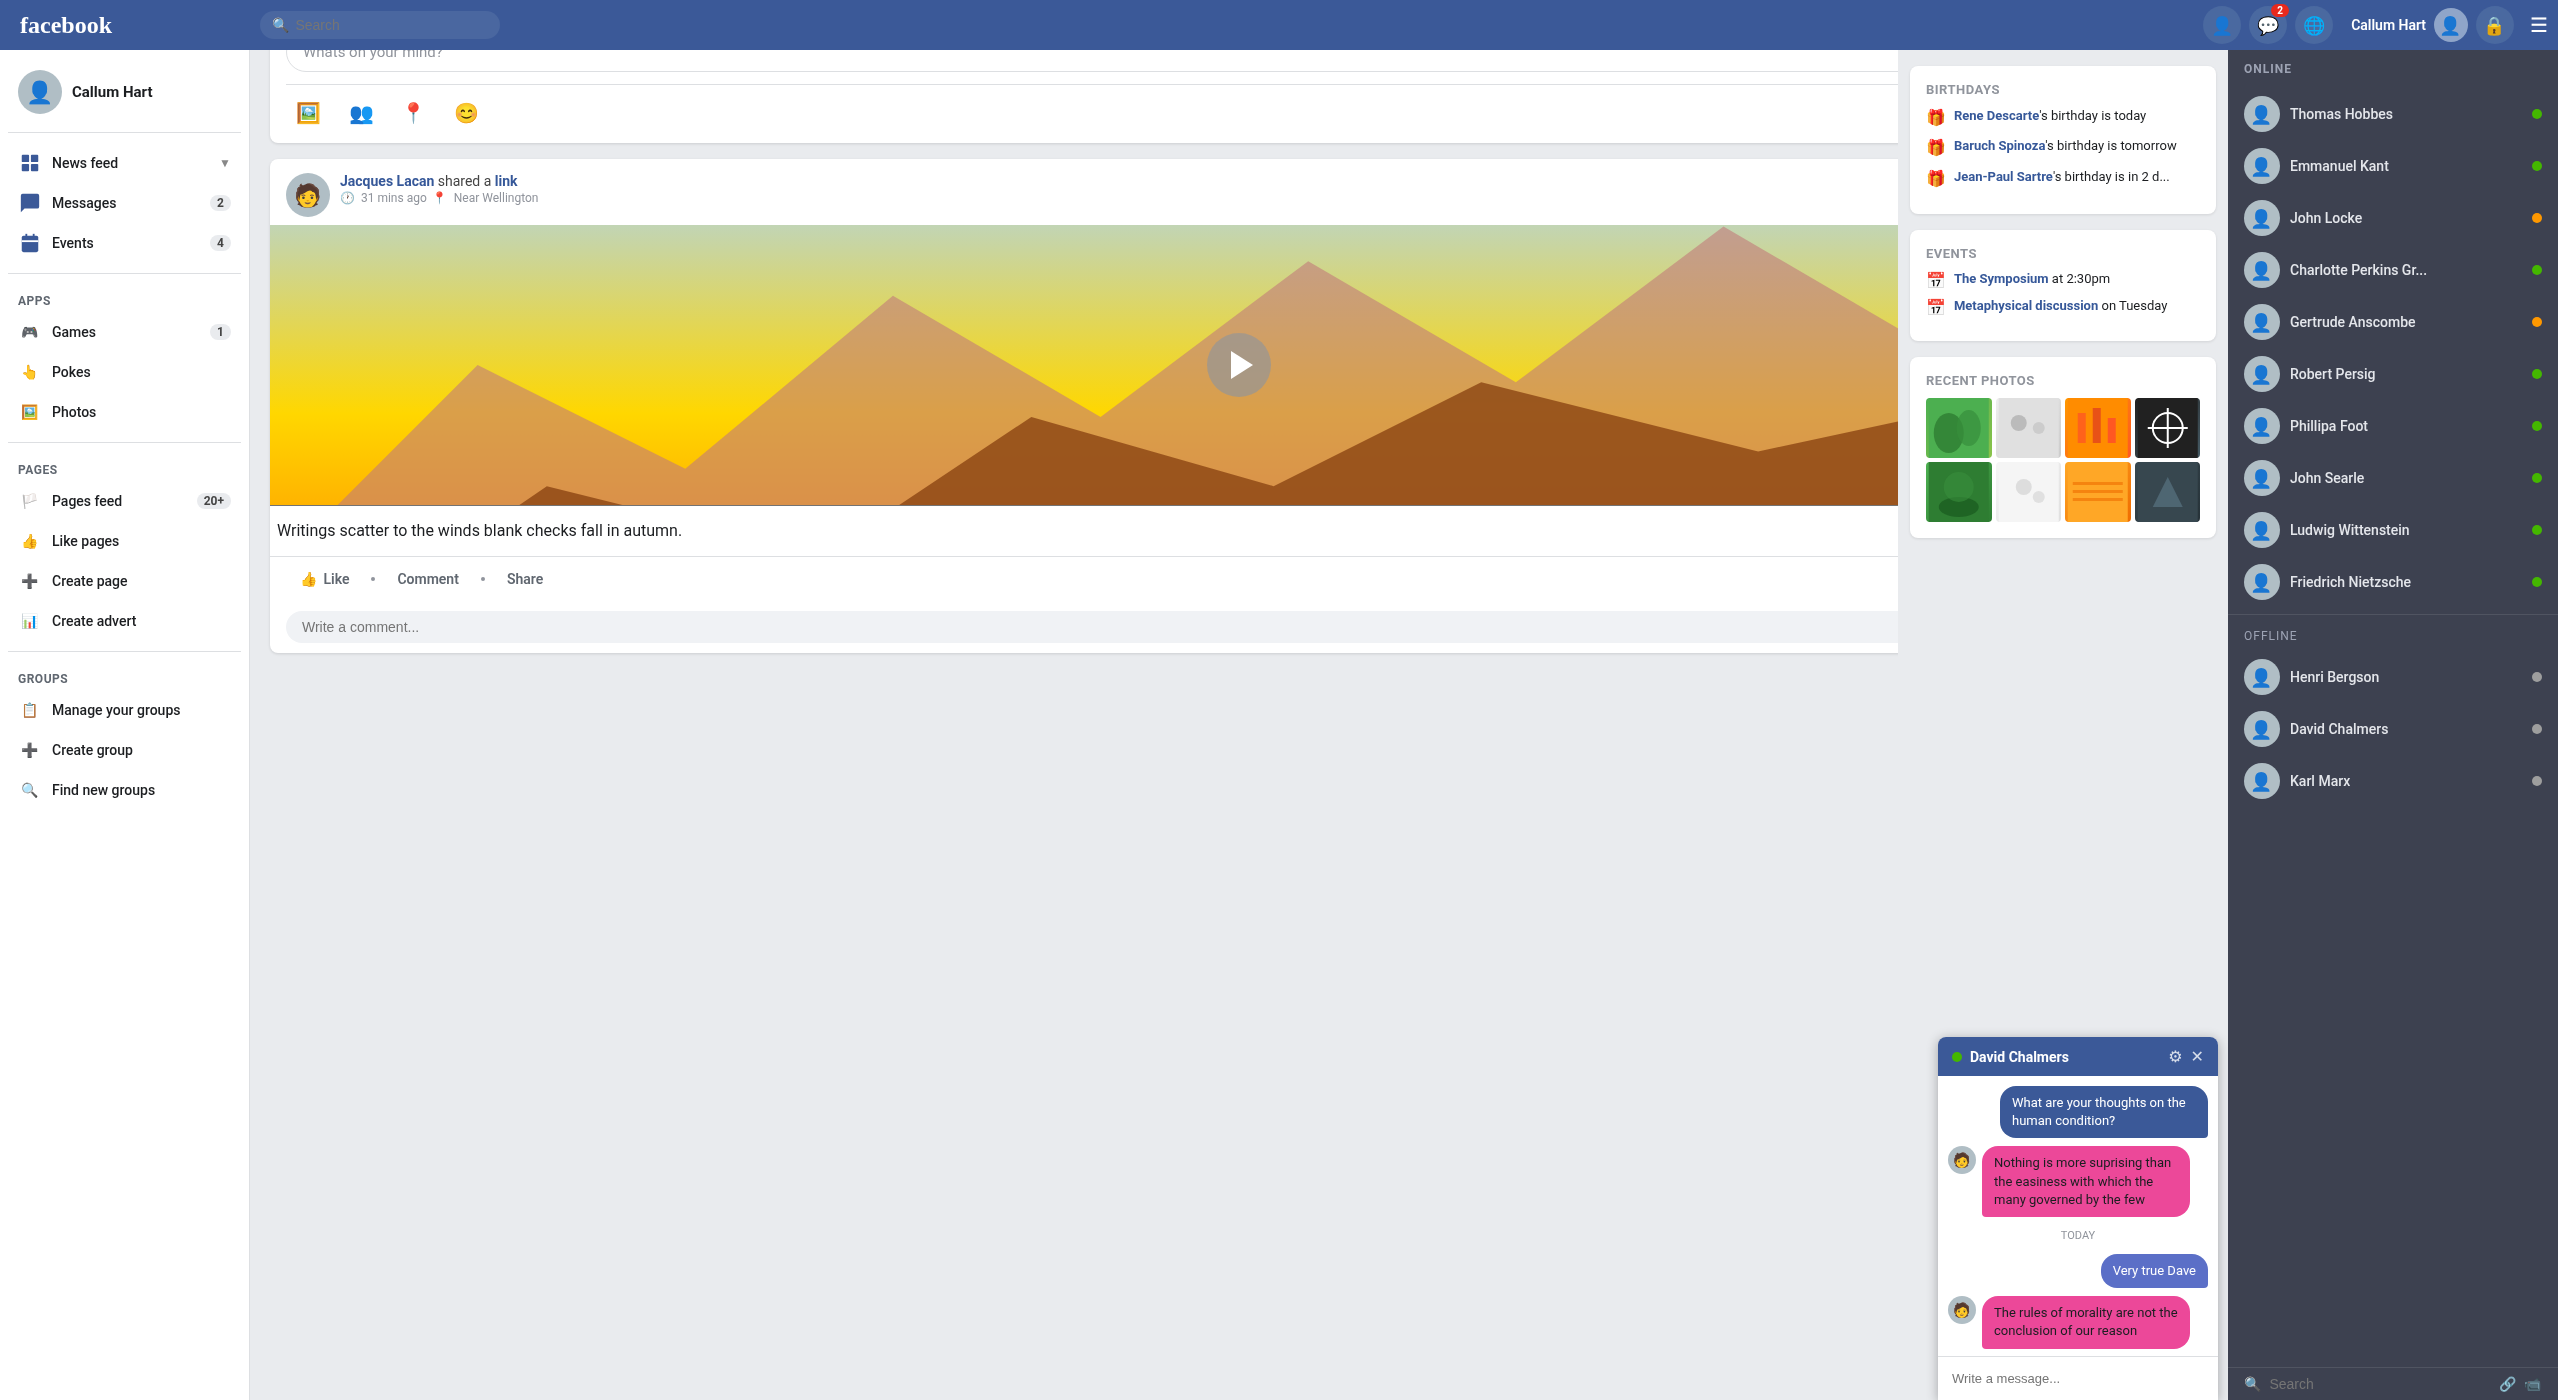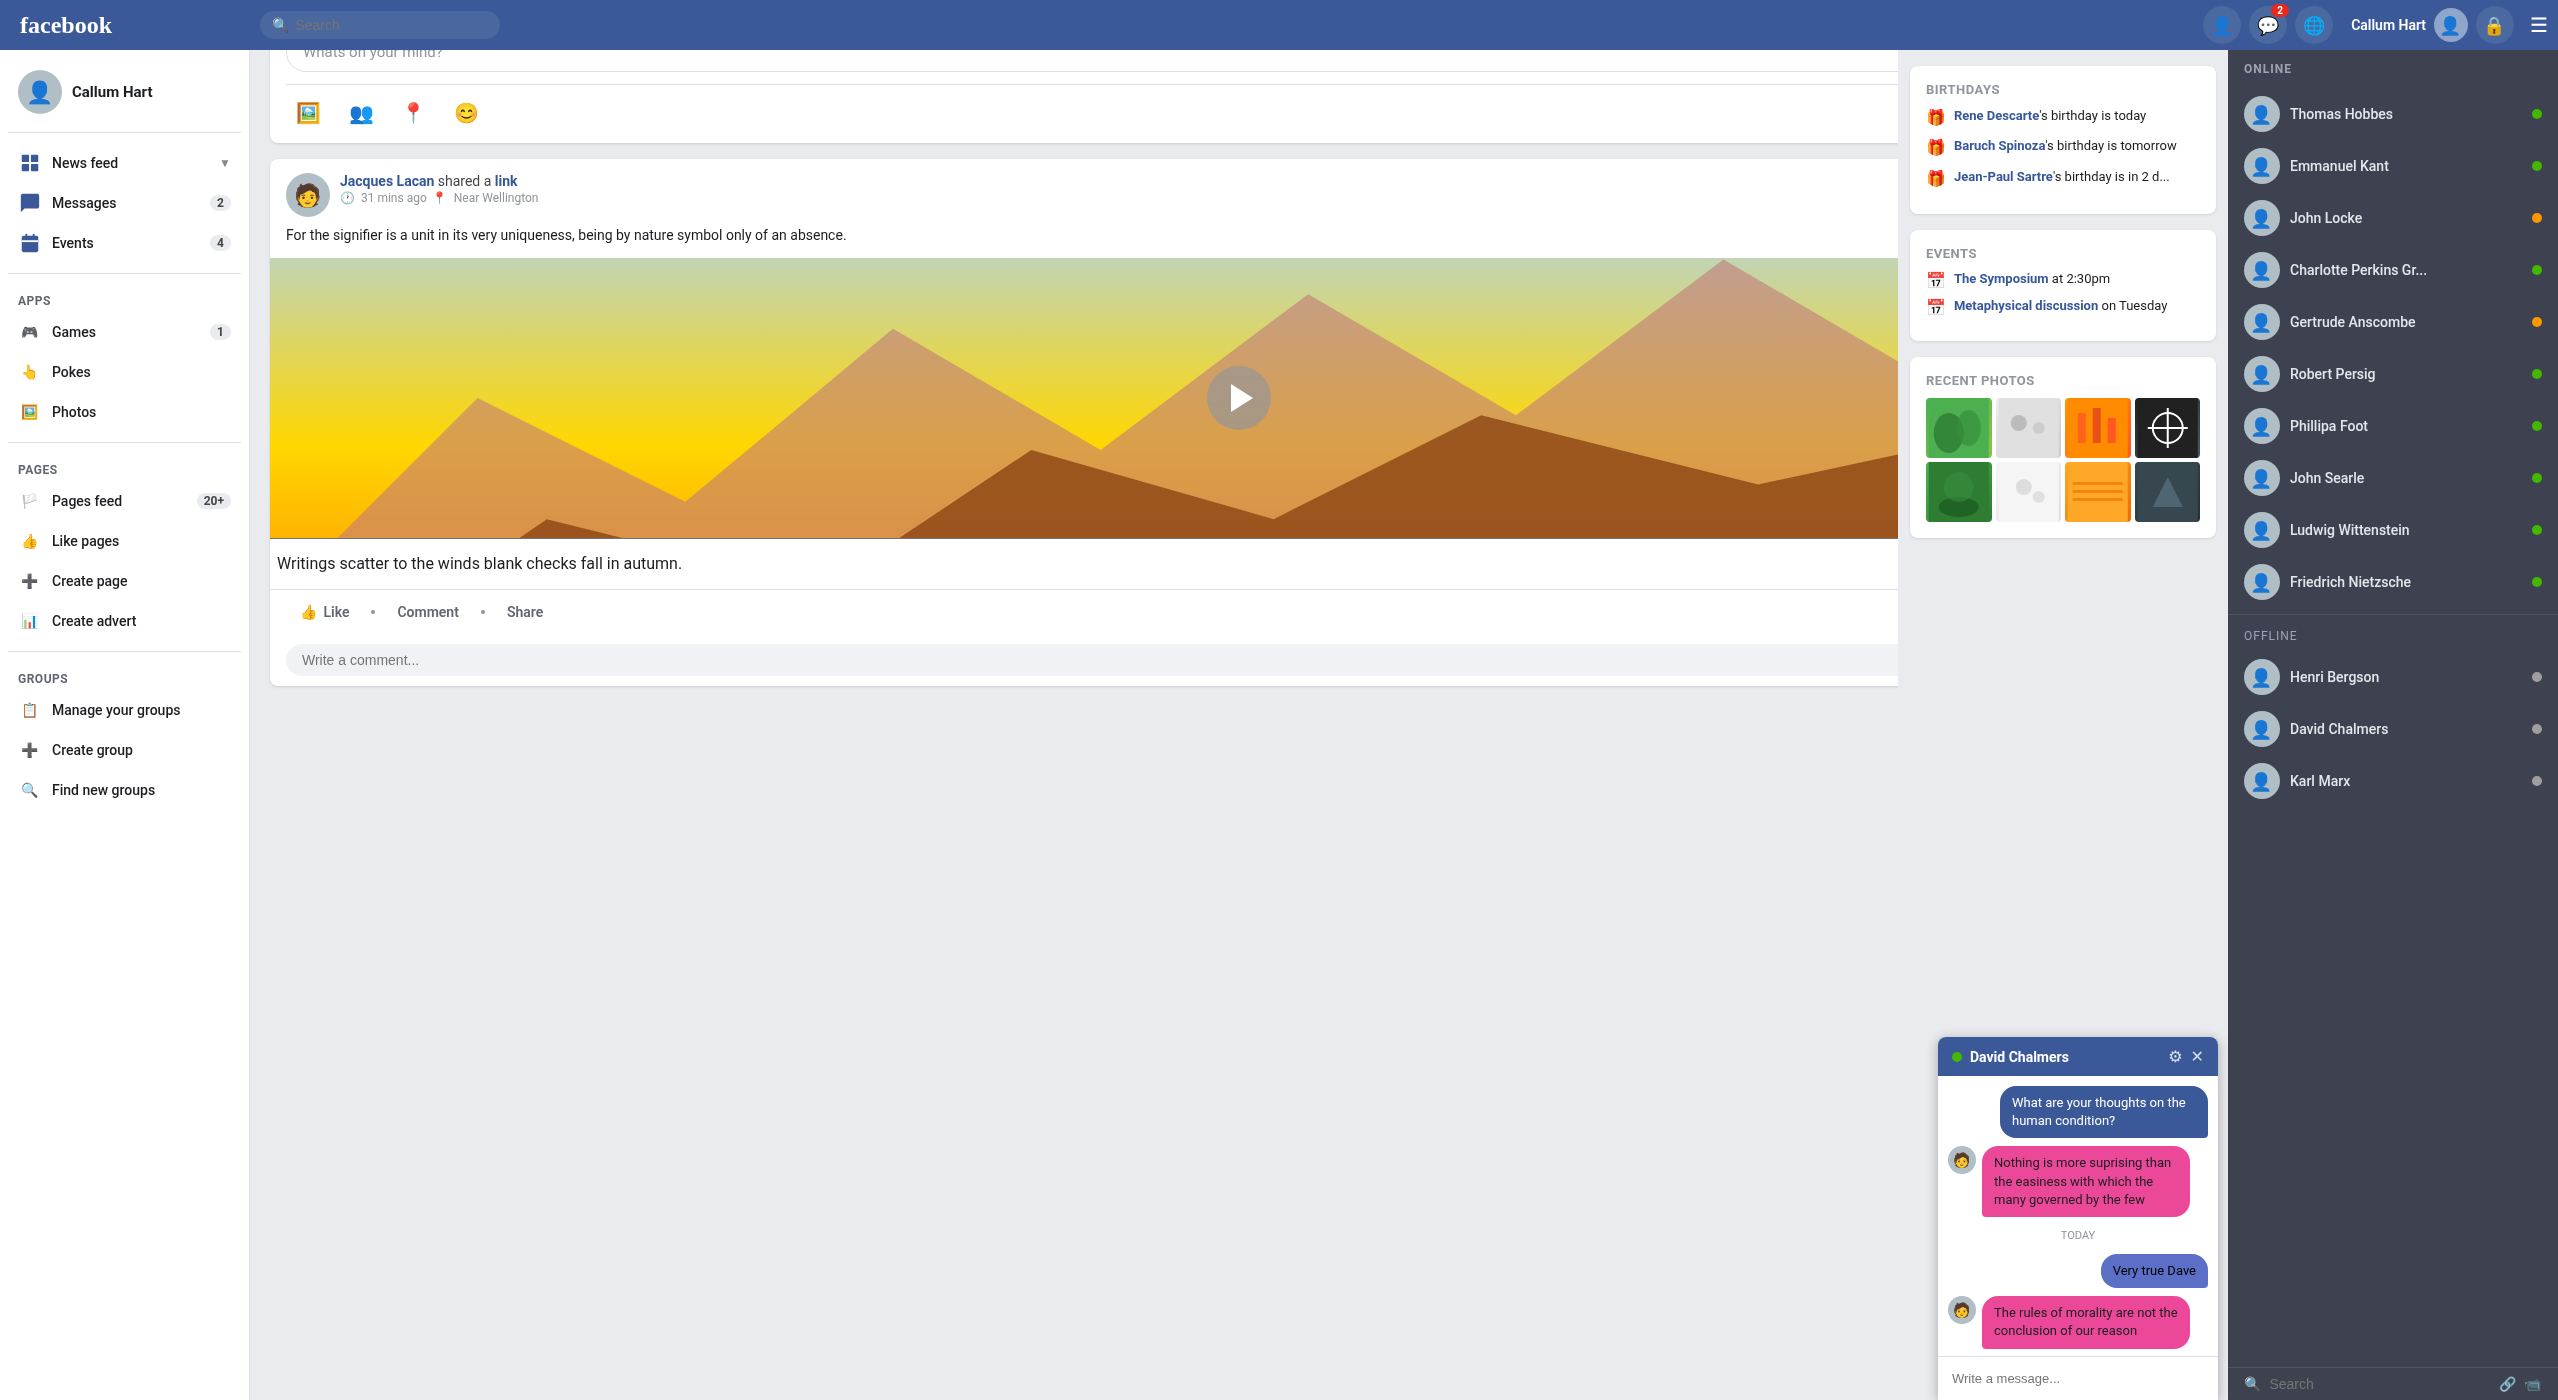--- a/index.html
+++ b/index.html
@@ -308,23 +308,20 @@
           <a class="post-link">link</a>
         </div>
         <div class="post-time">
           <span>🕐</span>
           <span>31 mins ago</span>
           <span>📍</span>
           <span>Near Wellington</span>
         </div>
       </div>
     </div>
-    <div class="post-body">
-      For the signifier is a unit in its very uniqueness, being by nature symbol only of an absence.
-    </div>
     <div class="post-image">
       
       <svg width="100%" height="100%" viewBox="0 0 560 280" preserveAspectRatio="xMidYMid slice" xmlns="http://www.w3.org/2000/svg">
         <defs>
           <linearGradient id="skyGrad" x1="0" y1="0" x2="0" y2="1">
             <stop offset="0%" stop-color="#87CEEB"></stop>
             <stop offset="30%" stop-color="#B0D4E8"></stop>
             <stop offset="55%" stop-color="#FFD700"></stop>
             <stop offset="75%" stop-color="#FF8C00"></stop>
             <stop offset="90%" stop-color="#FF4500"></stop>
@@ -471,21 +468,21 @@
       <span class="chat-popup-btn">✕</span>
     </div>
   </div>
   <div class="chat-popup-body">
     <div class="chat-msg-sent">What are your thoughts on the human condition?</div>
     <div style="display:flex;gap:6px;align-items:flex-start">
       <div class="chat-msg-avatar">🧑</div>
       <div class="chat-msg-received">Nothing is more suprising than the easiness with which the many governed by the few</div>
     </div>
     <div class="chat-date-divider">TODAY</div>
-    <div class="chat-msg-sent" style="background:#5b6fc7;align-self:flex-end;display:block;margin-left:auto;max-width:80%;border-radius:16px 16px 4px 16px;padding:8px 12px;font-size:13px;color:#000000;">Very true Dave</div>
+    <div class="chat-msg-sent" style="background:#5b6fc7;align-self:flex-end;display:block;margin-left:auto;max-width:80%;border-radius:16px 16px 4px 16px;padding:8px 12px;font-size:13px;color:#ffffff;">Very true Dave</div>
     <div style="display:flex;gap:6px;align-items:flex-start">
       <div class="chat-msg-avatar">🧑</div>
       <div class="chat-msg-received">The rules of morality are not the conclusion of our reason</div>
     </div>
   </div>
   <div class="chat-popup-footer">
     <input class="chat-popup-input" type="text" placeholder="Write a message..." style="">
   </div>
 </div>
 

